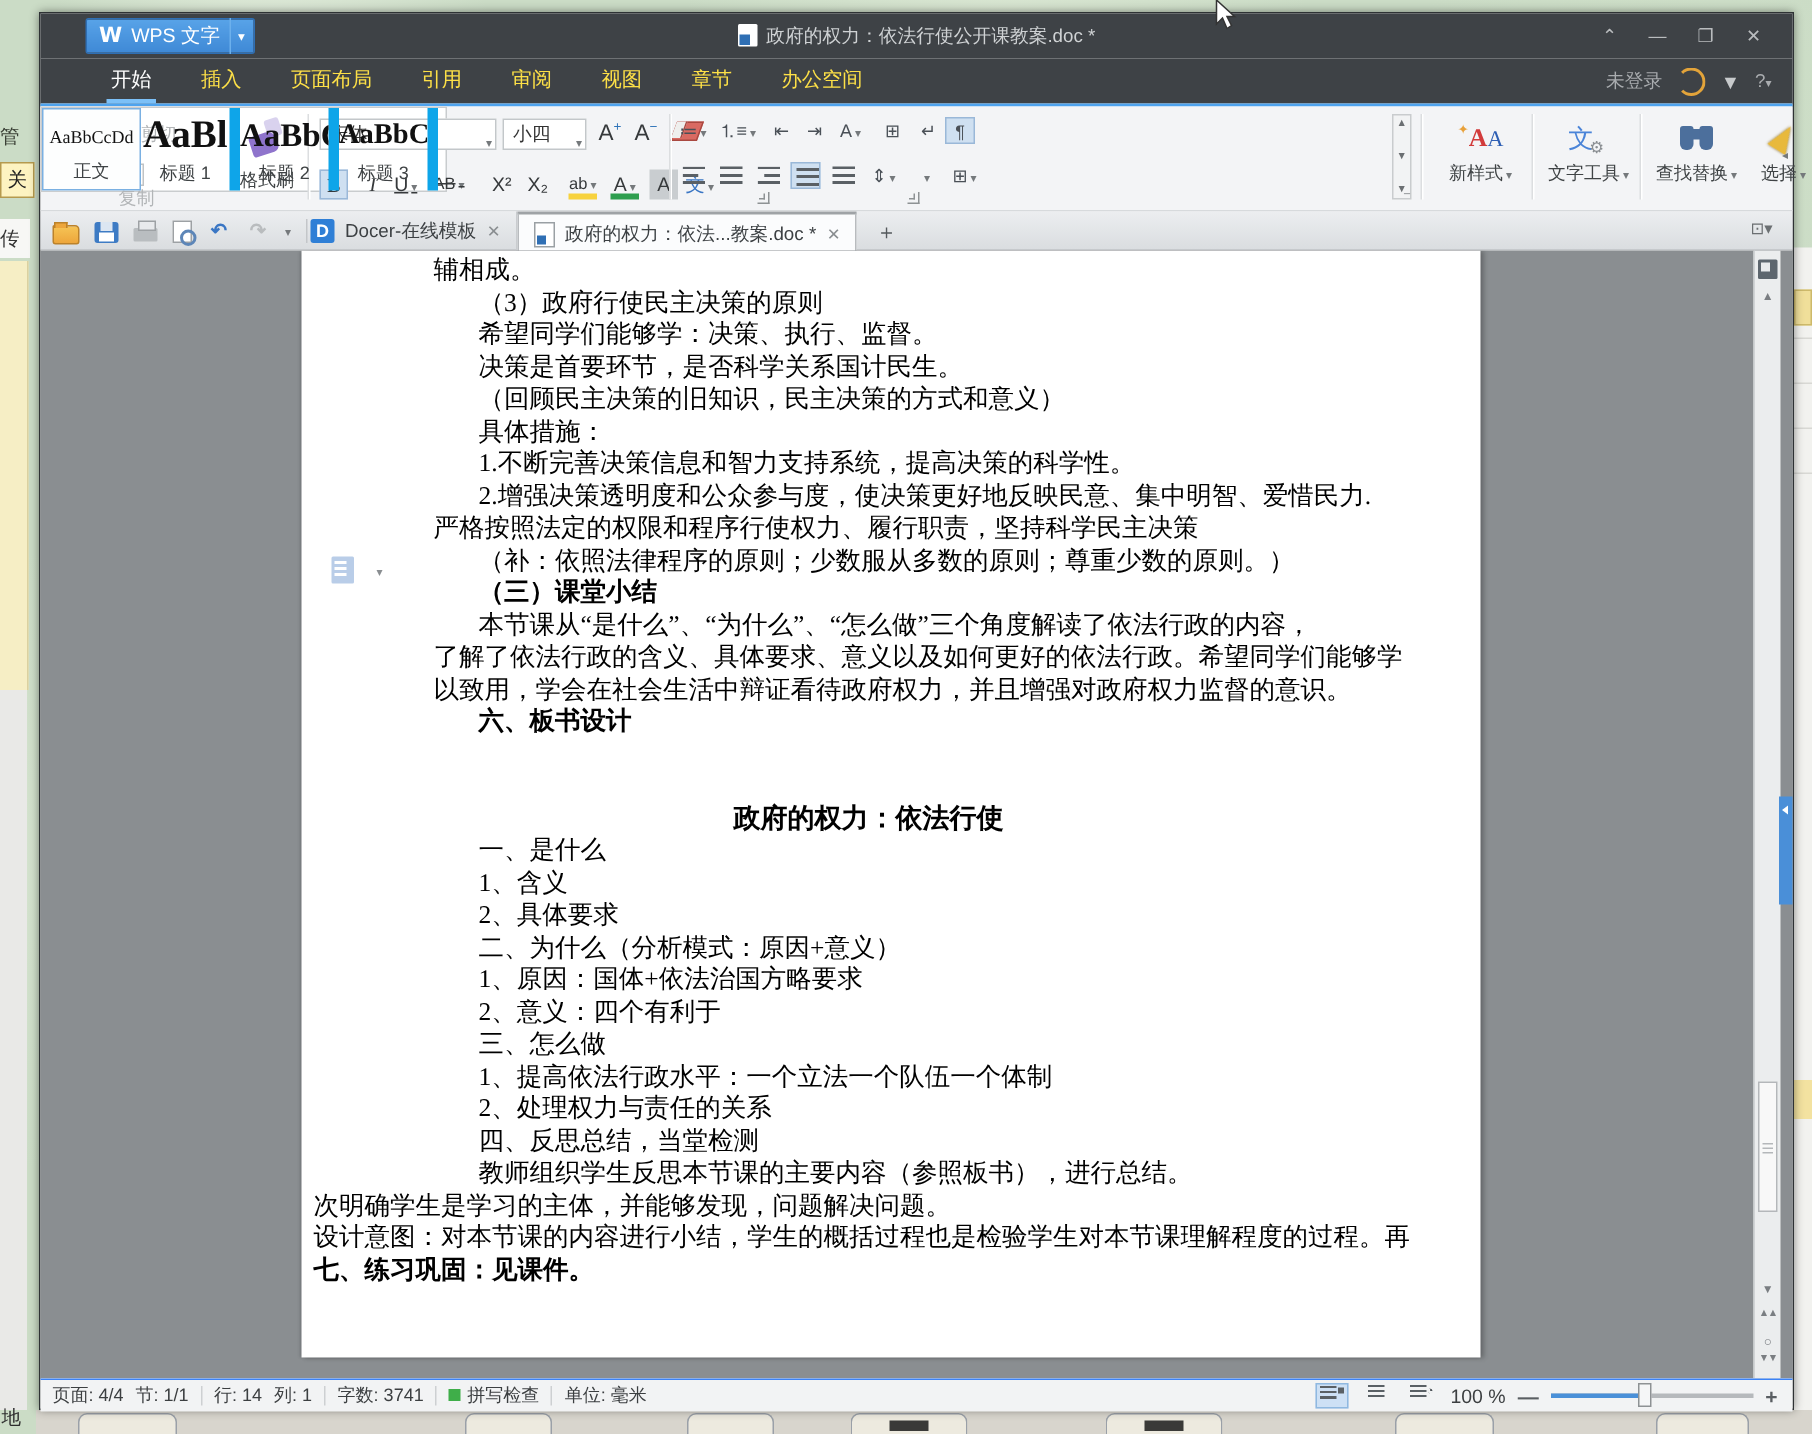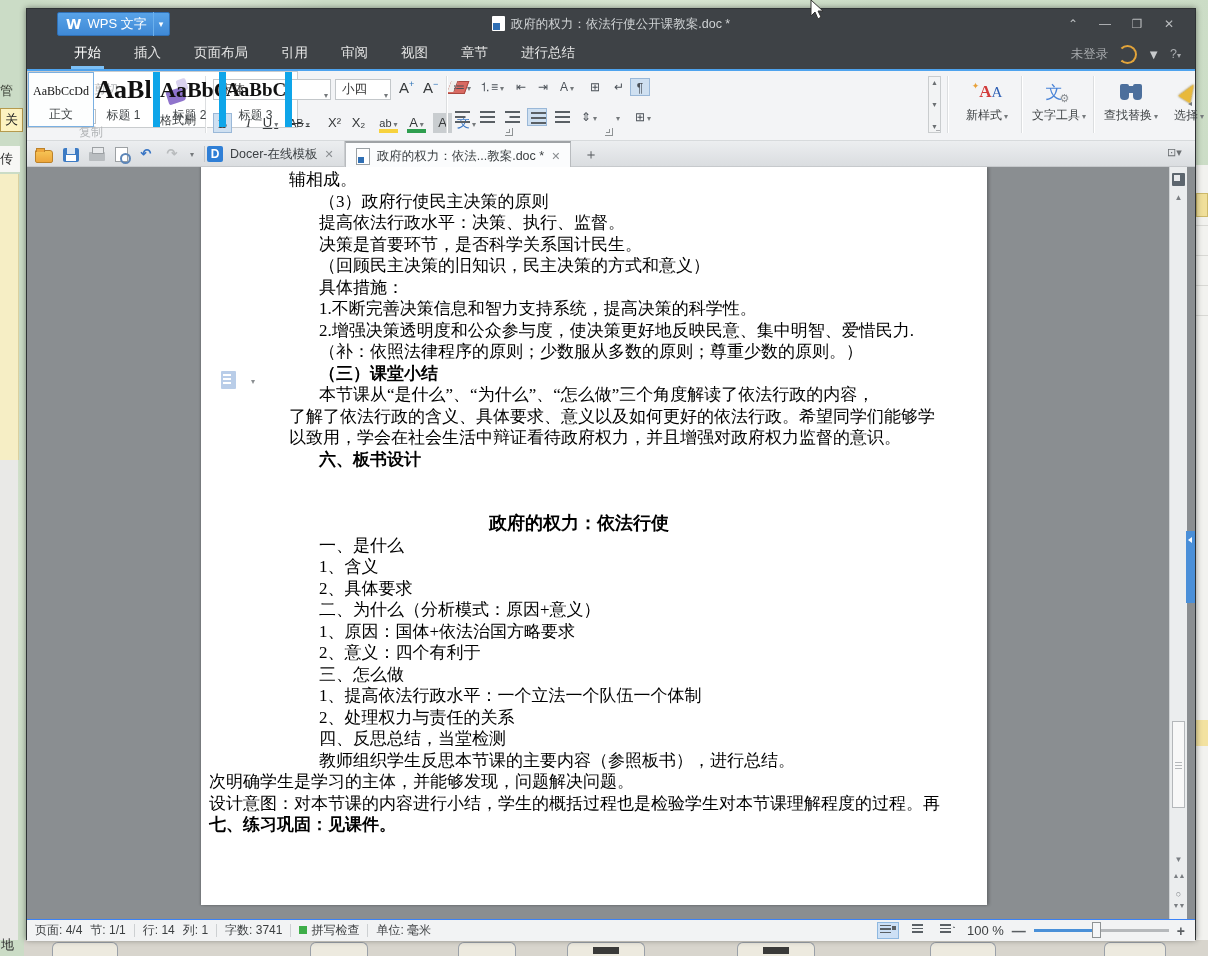--- a/index.html
+++ b/index.html
@@ -40,21 +40,21 @@
   .appbtn .wlogo{font-weight:bold;font-size:14px;font-family:"DejaVu Sans",sans-serif;}
   .appbtn .dd{border-left:1px solid #6cb0ec;padding-left:5px;font-size:9px;}
   .titletext{left:0;right:0;top:0;height:30px;text-align:center;color:#cfd2d4;font-size:12.5px;line-height:30px;}
   .titletext .docico{display:inline-block;width:13px;height:15px;background:#fff;border-radius:1px;position:relative;top:3px;margin-right:6px;}
   .titletext .docico i{position:absolute;left:1px;bottom:1px;width:7px;height:7px;background:#2f6fb4;font-style:normal;}
   .winctrls{right:12px;top:0;height:30px;display:flex;align-items:center;gap:4px;color:#b9bcbe;}
   .wbtn{width:28px;height:22px;text-align:center;line-height:22px;font-size:12px;}
   
   .menurow{left:0;top:30px;width:100%;height:30px;background:#3e4246;}
   .menutabs{position:absolute;left:44px;top:0;height:30px;display:flex;gap:27px;}
-  .mtab{color:#e5e5e5;font-size:13.5px;line-height:28px;padding:0 3px;position:relative;}
+  .mtab{color:#fde047;font-size:13.5px;line-height:28px;padding:0 3px;position:relative;}
   .mtab.active{color:#fff;}
   .mtab.active::after{content:"";position:absolute;left:0;right:0;bottom:0;height:3px;background:#7cc0f7;}
   .menuright{position:absolute;right:14px;top:0;height:30px;display:flex;align-items:center;gap:10px;color:#a9acaf;font-size:12.5px;}
   .ico-points{width:15px;height:15px;border:2px solid #e3a43a;border-radius:50%;border-left-color:transparent;position:relative;}
   .ico-shirt{color:#c7cacc;font-size:13px;}
   .blueline{left:0;top:60px;width:100%;height:2px;background:#4ea3ee;}
   
   .ribbon{left:0;top:62px;width:100%;height:70px;background:#f3f4f6;border-bottom:1px solid #d7dadc;box-sizing:border-box;}
   .rdiv{position:absolute;top:5px;bottom:7px;width:1px;background:#dcdee0;box-shadow:1px 0 0 #fff;}
   .rlabel{font-size:12px;color:#3f4345;text-align:center;}
@@ -236,21 +236,21 @@
 
   <div class="abs menurow">
     <div class="menutabs" id="menu-tabs">
         <div class="mtab active">开始</div>
         <div class="mtab">插入</div>
         <div class="mtab">页面布局</div>
         <div class="mtab">引用</div>
         <div class="mtab">审阅</div>
         <div class="mtab">视图</div>
         <div class="mtab">章节</div>
-        <div class="mtab">进行总结</div>
+        <div class="mtab">办公空间</div>
       </div>
     <div class="menuright">
       <span>未登录</span>
       <span class="ico-points"></span>
       <span class="ico-shirt">▼</span>
       <span><span>?</span><span style="font-size:8px">▾</span></span>
     </div>
   </div>
   <div class="abs blueline"></div>
 
@@ -416,26 +416,27 @@
       </div>
     <div class="newtab" id="new-tab-btn" style="left: 552px;">＋</div>
     <div class="tabbar-right">⊡▾</div>
   </div>
 
   <div class="abs docarea">
     <div class="page">
       <div class="pagetext" id="page-text">
           <div class="line">辅相成。</div>
           <div class="line ind">（3）政府行使民主决策的原则</div>
-          <div class="line ind">提高依法行政水平：决策、执行、监督。</div>
+          <div class="line ind">希望同学们能够学：决策、执行、监督。</div>
           <div class="line ind">决策是首要环节，是否科学关系国计民生。</div>
           <div class="line ind">（回顾民主决策的旧知识，民主决策的方式和意义）</div>
           <div class="line ind">具体措施：</div>
           <div class="line ind">1.不断完善决策信息和智力支持系统，提高决策的科学性。</div>
           <div class="line ind">2.增强决策透明度和公众参与度，使决策更好地反映民意、集中明智、爱惜民力.</div>
+          <div class="line">严格按照法定的权限和程序行使权力、履行职责，坚持科学民主决策</div>
           <div class="line ind">（补：依照法律程序的原则；少数服从多数的原则；尊重少数的原则。）</div>
           <div class="line ind b">（三）课堂小结</div>
           <div class="line ind">本节课从“是什么”、“为什么”、“怎么做”三个角度解读了依法行政的内容，</div>
           <div class="line">了解了依法行政的含义、具体要求、意义以及如何更好的依法行政。希望同学们能够学</div>
           <div class="line">以致用，学会在社会生活中辩证看待政府权力，并且增强对政府权力监督的意识。</div>
           <div class="line ind b">六、板书设计</div>
           <div class="line"></div>
           <div class="line"></div>
           <div class="line b c">政府的权力：依法行使</div>
           <div class="line ind">一、是什么</div>

